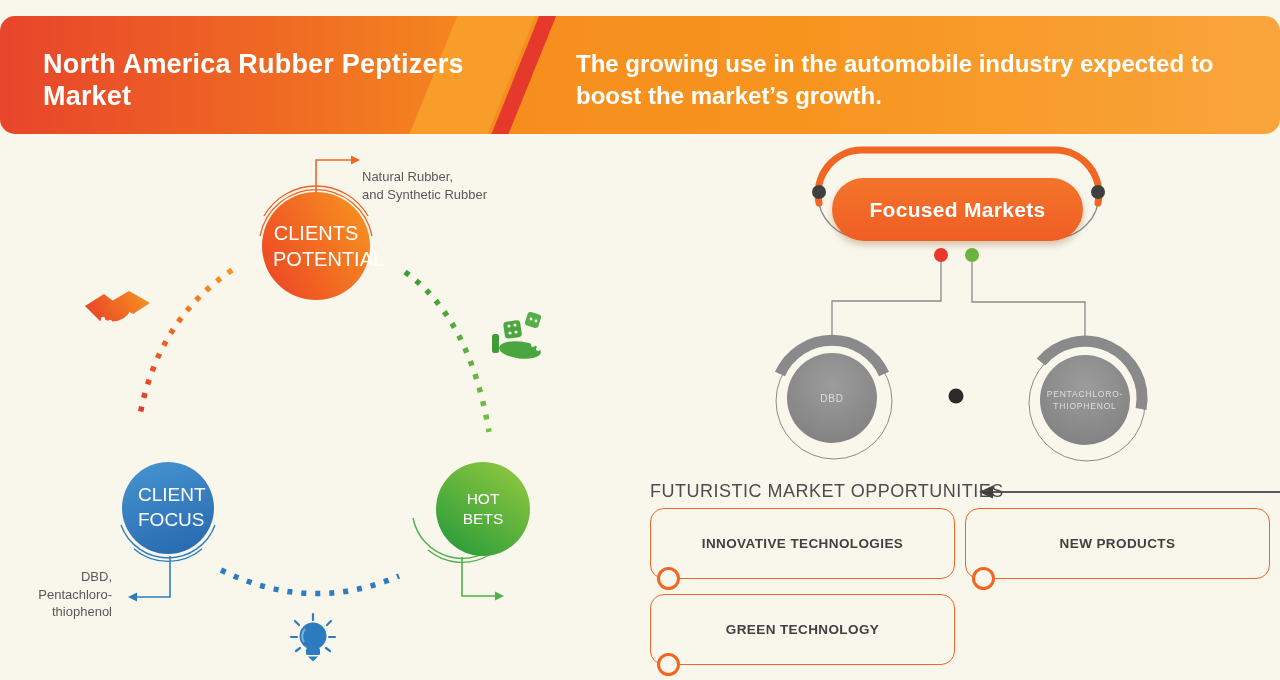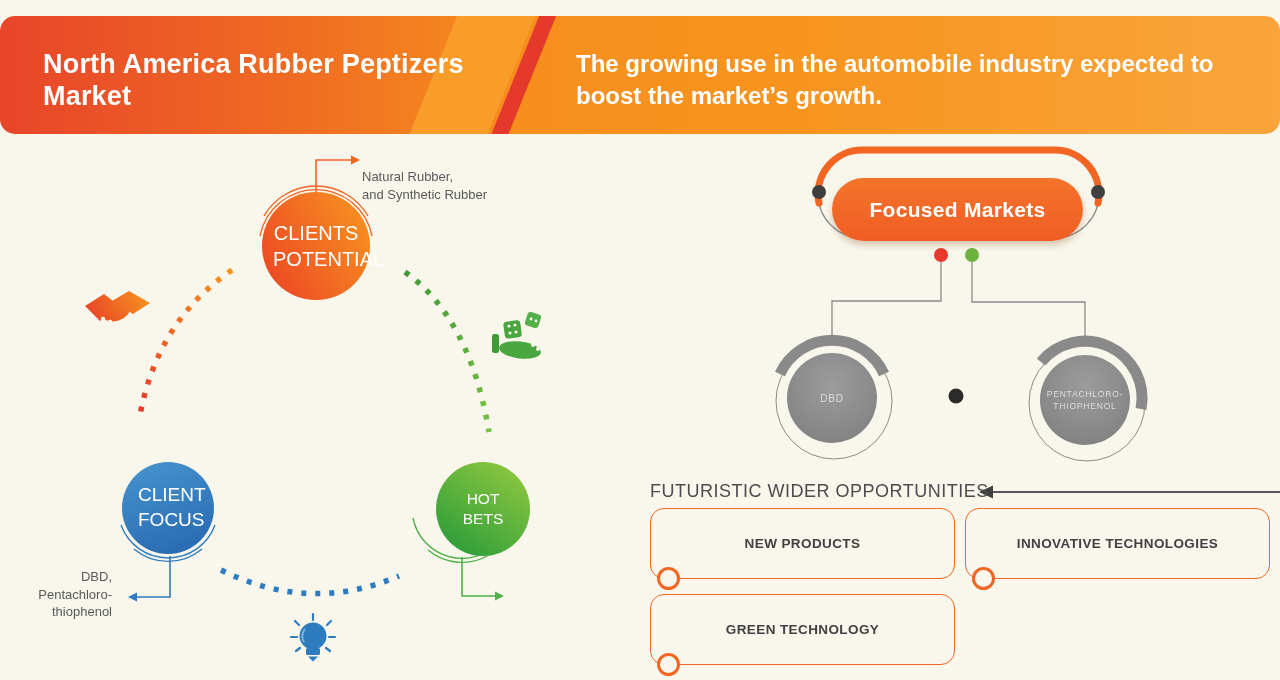--- a/index.html
+++ b/index.html
@@ -204,28 +204,28 @@
 Pentachloro-
 thiophenol</div>
 
   <div class="fm-pill">
     <span>Focused Markets</span>
   </div>
   <div class="gray-label gl-dbd">DBD</div>
   <div class="gray-label gl-pent">PENTACHLORO-
 THIOPHENOL</div>
 
-  <div class="opp-head">FUTURISTIC WIDER OPPORTUNITIES</div>
+  <div class="opp-head">FUTURISTIC MARKET OPPORTUNITIES</div>
   <div class="opp-grid">
     <div class="opp-box">
-      <span>NEW PRODUCTS</span>
+      <span>INNOVATIVE TECHNOLOGIES</span>
       <span class="opp-dot"></span>
     </div>
     <div class="opp-box">
-      <span>INNOVATIVE TECHNOLOGIES</span>
+      <span>NEW PRODUCTS</span>
       <span class="opp-dot"></span>
     </div>
     <div class="opp-box">
       <span>GREEN TECHNOLOGY</span>
       <span class="opp-dot"></span>
     </div>
   </div>
 
 </div>
 

